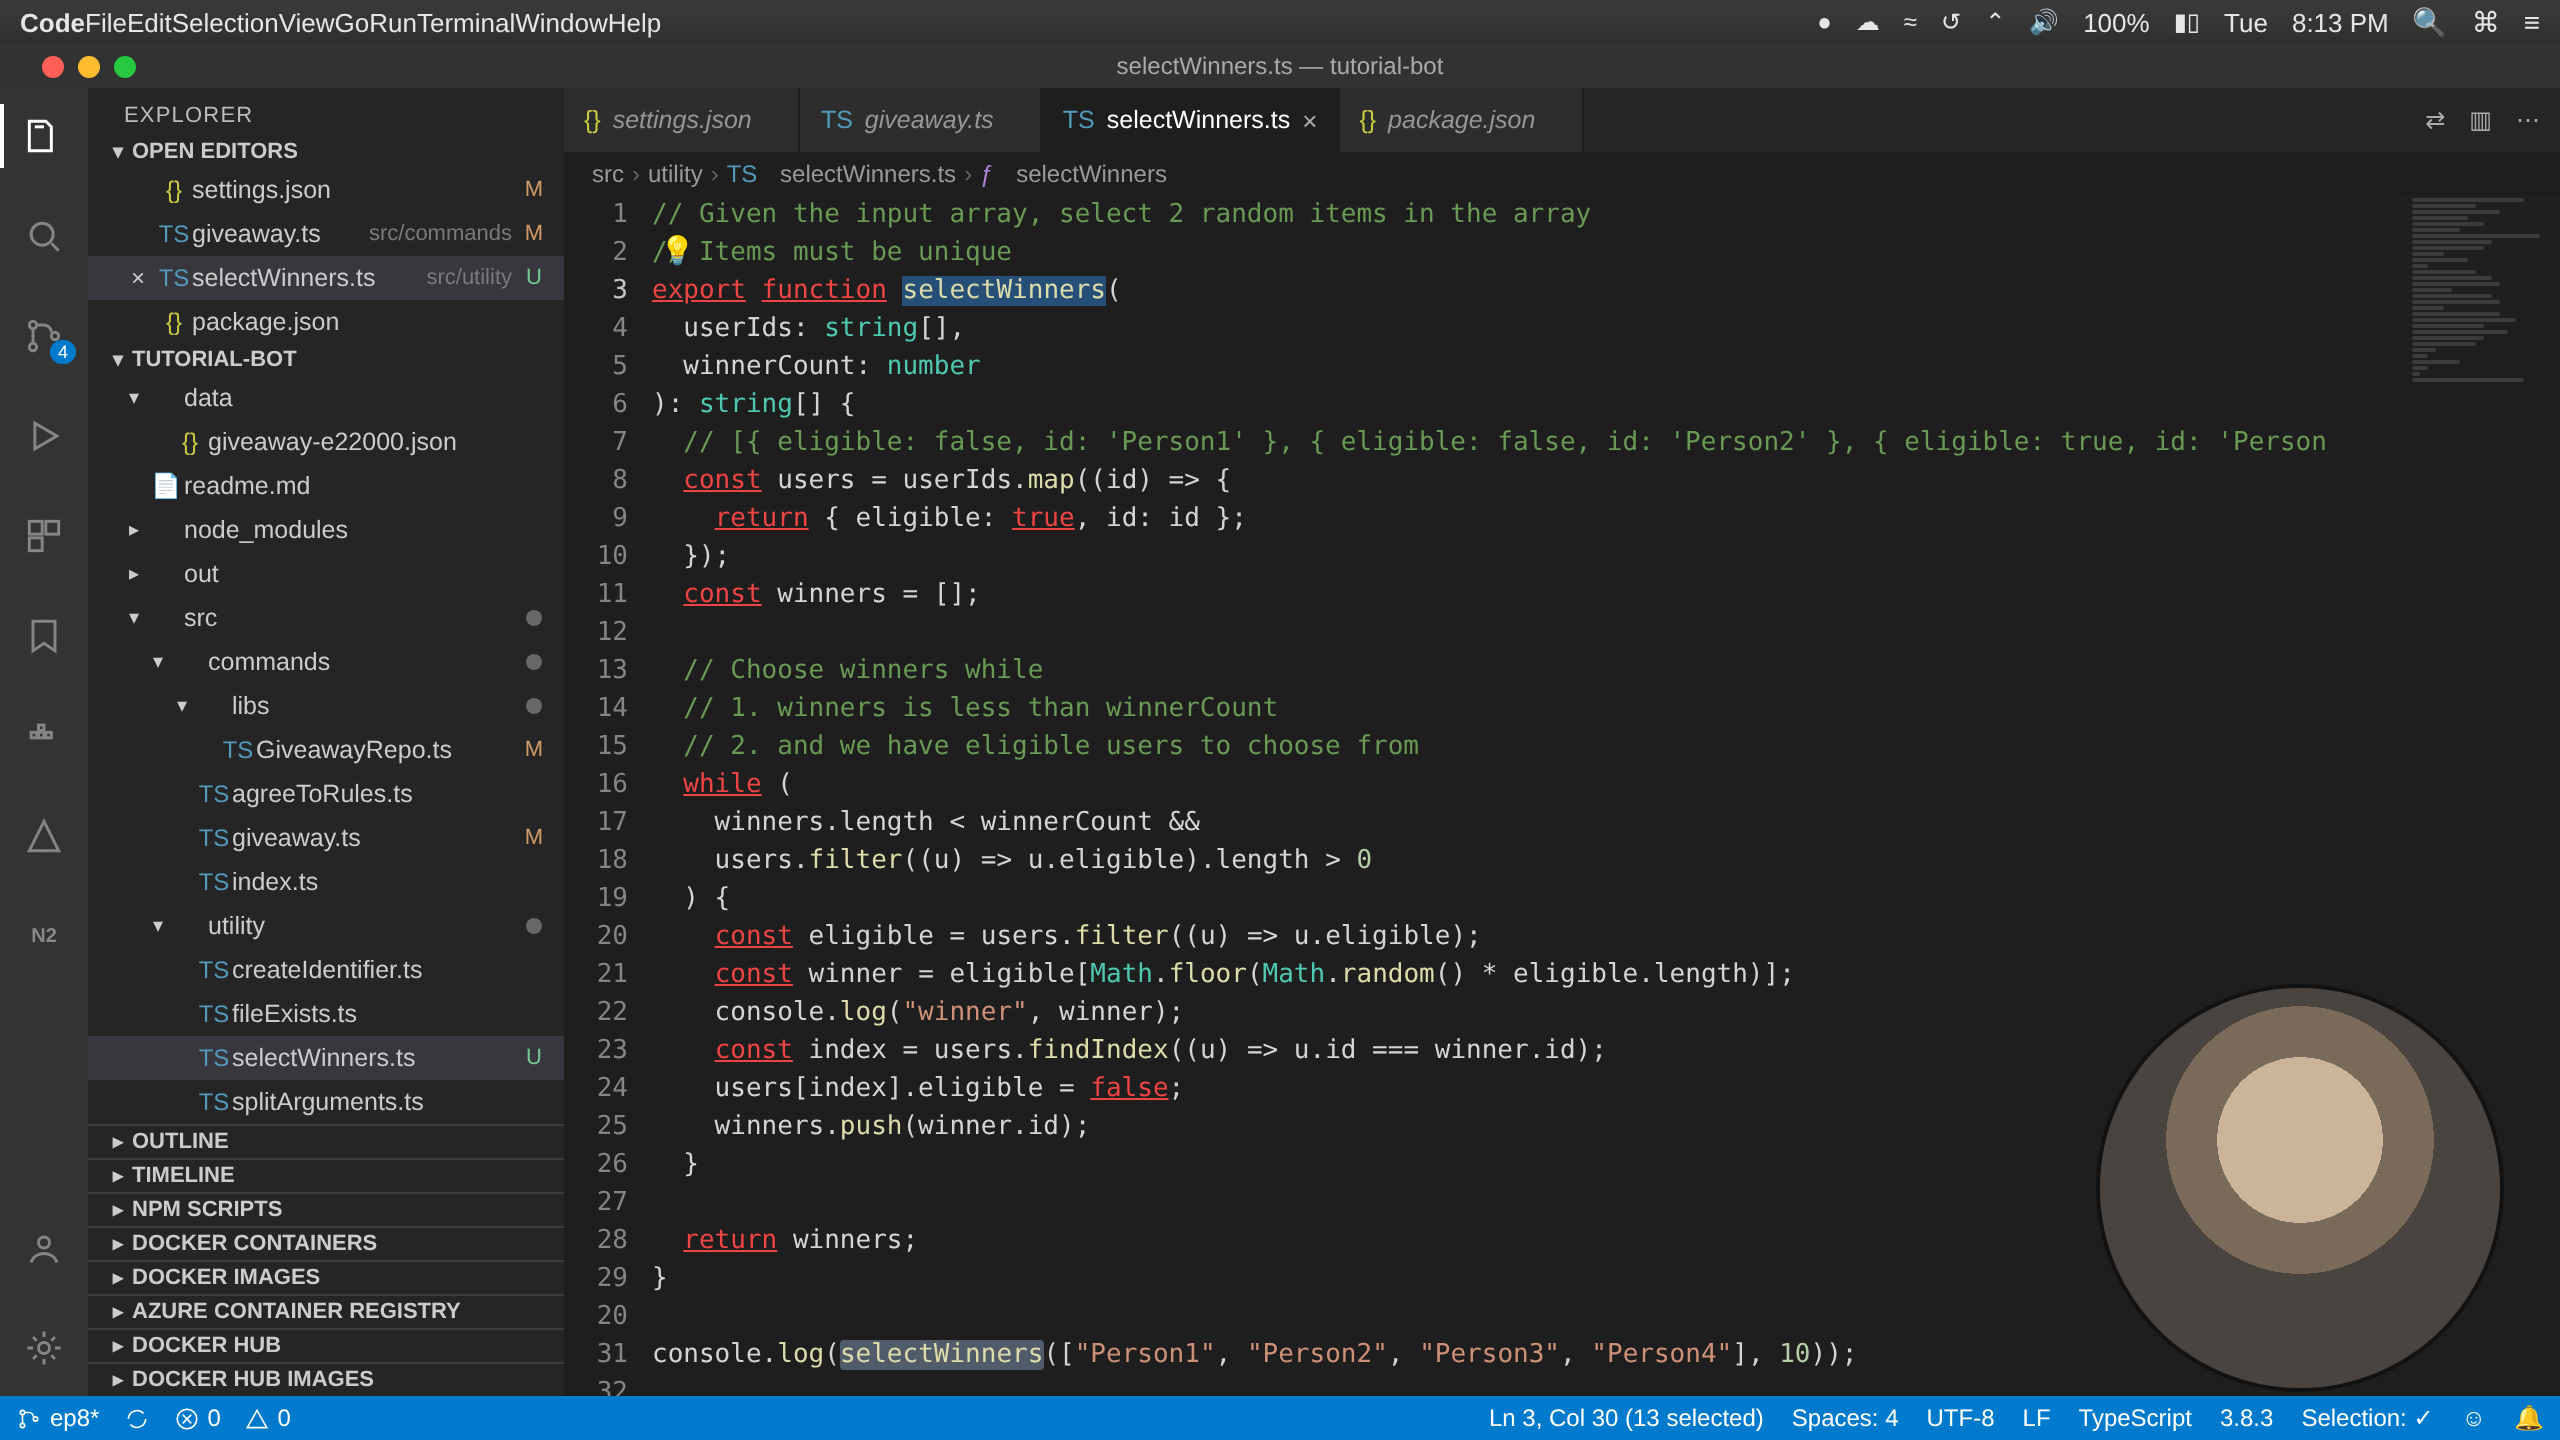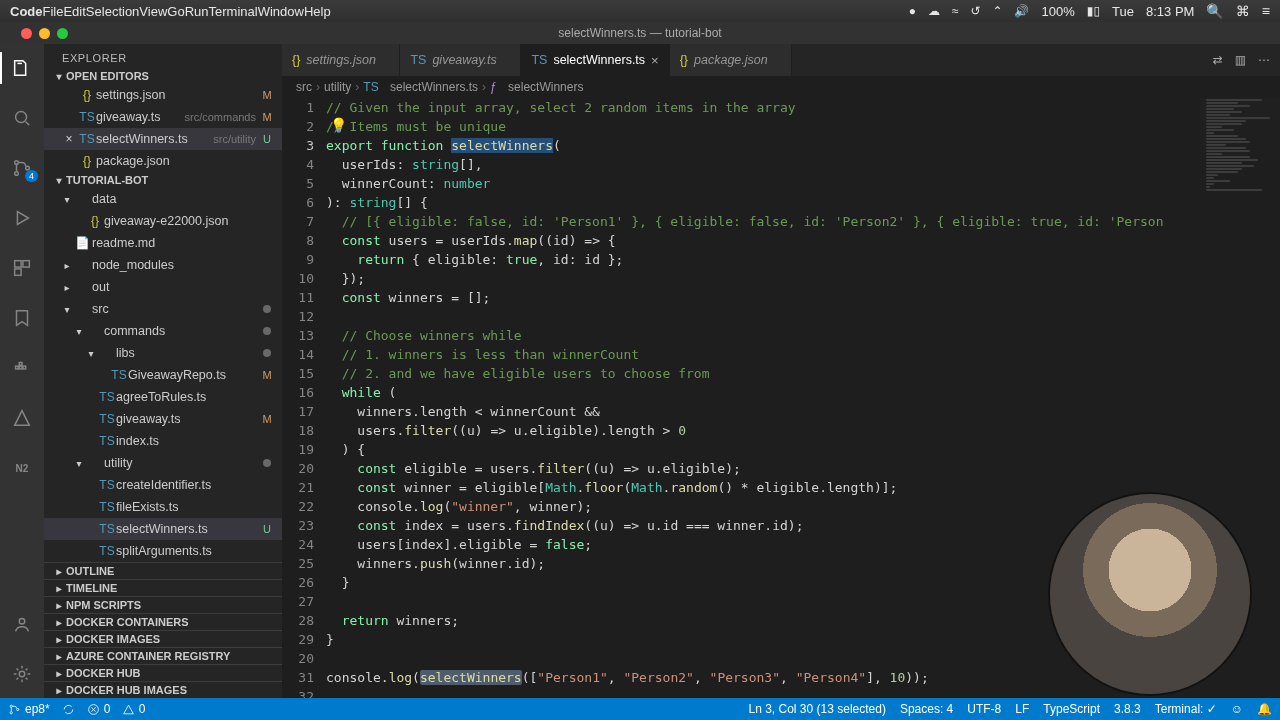--- a/index.html
+++ b/index.html
@@ -64,21 +64,21 @@
   .breadcrumb { height:22px; display:flex; align-items:center; gap:4px; padding:0 14px; font-size:12px; color:#9a9a9a; background:#1e1e1e; border-bottom:0;}
   .breadcrumb .sep{ color:#666; }
 
   .code-wrap { flex:1; position:relative; overflow:hidden;}
   .code { display:flex; font-family: "SF Mono","Menlo","Consolas",monospace; font-size:13px; line-height:19px; height: 100%; overflow:hidden;}
   .gutter { width:44px; text-align:right; color:#858585; padding:0 12px 0 0; user-select:none;}
   .gutter div { height:19px; }
   .gutter .active-ln { color:#c6c6c6; }
   .lines { flex:1; white-space:pre; color:#d4d4d4; }
   .lines div { height:19px; }
-  .tok-comm{color:#6a9955;} .tok-kw{color:#86efac;} .tok-fn{color:#dcdcaa;} .tok-type{color:#4ec9b0;} .tok-str{color:#ce9178;} .tok-num{color:#b5cea8;}
+  .tok-comm{color:#6a9955;} .tok-kw{color:#ef4444;text-decoration:underline;} .tok-fn{color:#dcdcaa;} .tok-type{color:#4ec9b0;} .tok-str{color:#ce9178;} .tok-num{color:#b5cea8;}
   .sel{ background:#264f78; }
   .light{ background:#515c6a; border-radius:2px; }
   .bulb{ position:absolute; left:48px; top:19px; font-size:14px;}
 
   .minimap { position:absolute; right:0; top:0; width:80px; height:100%; background:linear-gradient(#232323,#1e1e1e 80px,#1e1e1e); opacity:.5; }
   .minimap .mm-line{ height:2px; margin:1px 6px; background:#5a5a5a; border-radius:1px;}
   
   
   .webcam{ position:absolute; right:30px; bottom:4px; width:200px; height:200px; border-radius:50%; background: radial-gradient(circle at 50% 38%, #cbb59a 0 26%, #7a6a5a 26% 42%, #4a4440 42% 100%); box-shadow: 0 0 0 2px rgba(0,0,0,.4);}
   
@@ -531,17 +531,17 @@
       </svg><span>0</span>&nbsp;<svg viewBox="0 0 24 24">
         <path d="M12 4 3 20h18z"></path>
       </svg><span>0</span></span>
   <div class="right">
     <span class="seg">Ln 3, Col 30 (13 selected)</span>
     <span class="seg">Spaces: 4</span>
     <span class="seg">UTF-8</span>
     <span class="seg">LF</span>
     <span class="seg">TypeScript</span>
     <span class="seg">3.8.3</span>
-    <span class="seg">Terminal: ✓</span>
+    <span class="seg">Selection: ✓</span>
     <span class="seg">☺</span>
     <span class="seg">🔔</span>
   </div>
 </div>
 
 </body></html>

